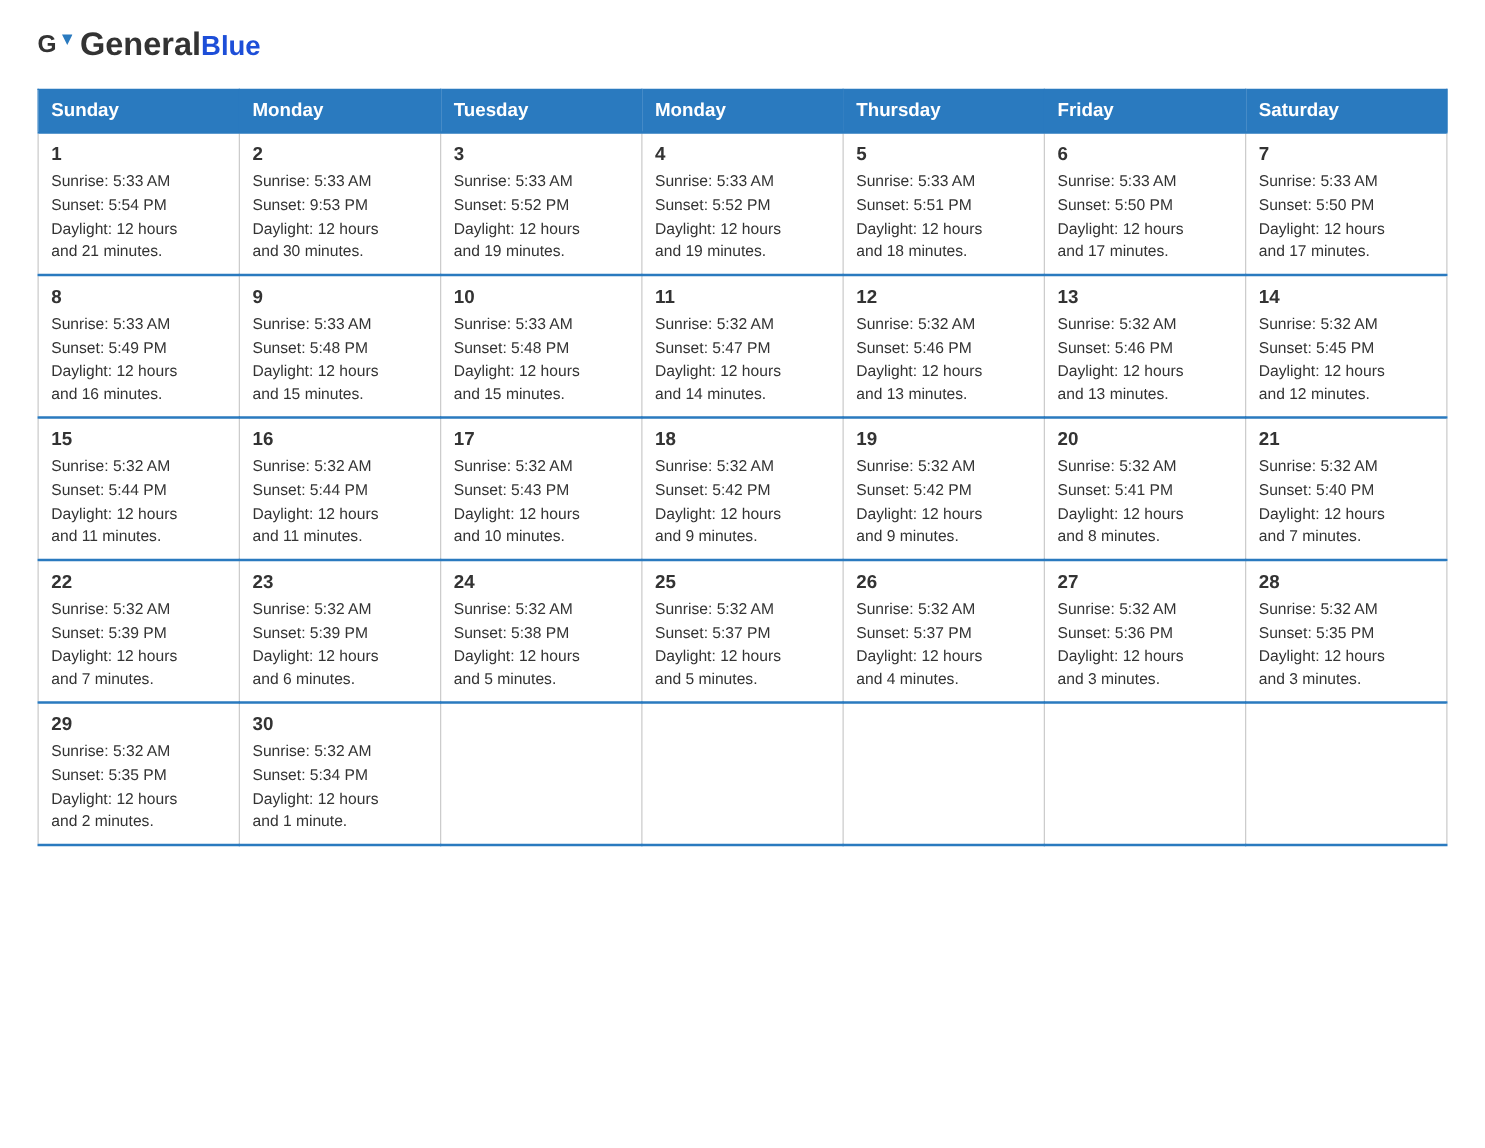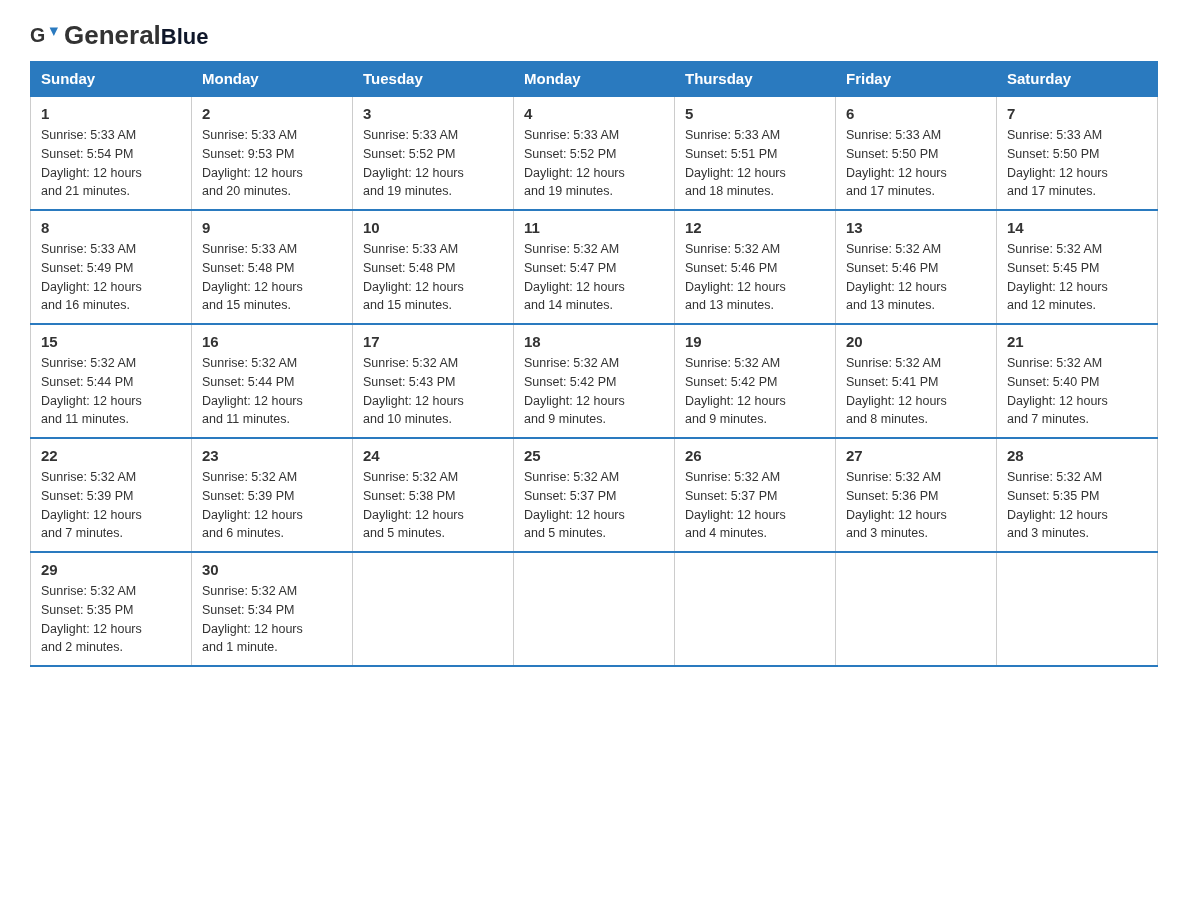--- a/index.html
+++ b/index.html
@@ -35,21 +35,21 @@
       line-height: 1.1;
     }
     .location-subtitle {
       font-size: 20px;
       color: #444;
       margin-top: 4px;
     }
     .calendar {
       width: 100%;
       border-collapse: collapse;
-      margin-top: 10px;
+      margin-top: 20px;
     }
     .calendar th {
       background-color: #2a7abf;
       color: #fff;
       font-size: 15px;
       font-weight: bold;
       padding: 8px 10px;
       text-align: left;
       border: 1px solid #2a7abf;
     }
@@ -81,21 +81,21 @@
 </head>
 <body>
 
 <div class="header-row">
   <div class="logo">
     <svg class="logo-icon" viewBox="0 0 40 40">
       <text x="0" y="28" font-size="28" font-weight="bold" fill="#333" font-family="Arial">G</text>
       <polygon points="28,8 40,8 34,20" fill="#2a7abf"></polygon>
     </svg>
     <div>
-      <span style="font-size:26px;font-weight:bold;color:#333;">General</span><span style="font-size:22px;font-weight:bold;color:#0f172a;">Blue</span>
+      <span style="font-size:26px;font-weight:bold;color:#333;">General</span><span style="font-size:22px;font-weight:bold;color:#1d4ed8;">Blue</span>
     </div>
   </div>
 </div>
 
 <table class="calendar">
   <thead>
     <tr>
     <th>Sunday</th>
         <th>Monday</th>
         <th>Tuesday</th>
@@ -115,21 +115,21 @@
           <span>Daylight: 12 hours</span><br>
           <span>and 21 minutes.</span>
         </div>
       </td>
         <td>
         <span class="day-number">2</span>
         <div class="day-info">
           <span>Sunrise: 5:33 AM</span><br>
           <span>Sunset: 9:53 PM</span><br>
           <span>Daylight: 12 hours</span><br>
-          <span>and 20 minutes.</span>
+          <span>and 30 minutes.</span>
         </div>
       </td>
         <td>
         <span class="day-number">3</span>
         <div class="day-info">
           <span>Sunrise: 5:33 AM</span><br>
           <span>Sunset: 5:52 PM</span><br>
           <span>Daylight: 12 hours</span><br>
           <span>and 19 minutes.</span>
         </div>

